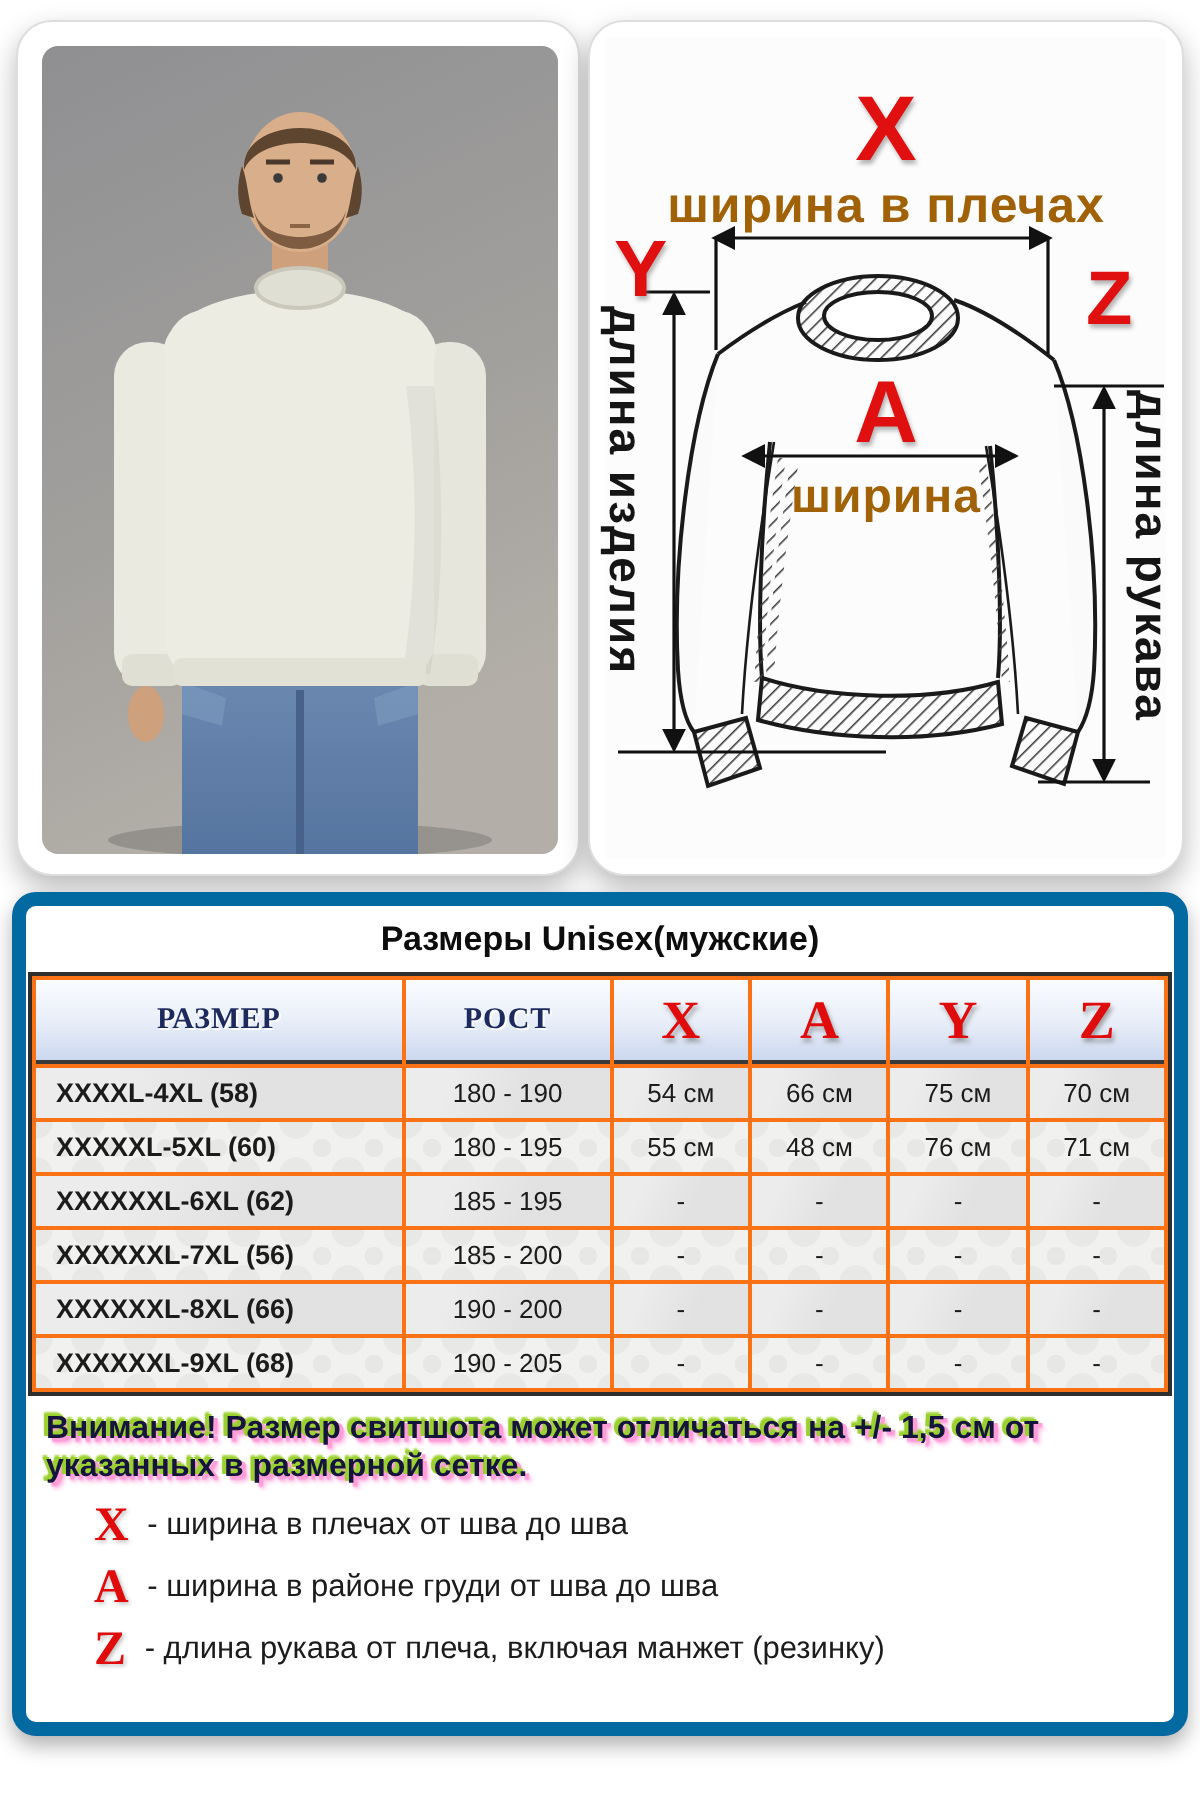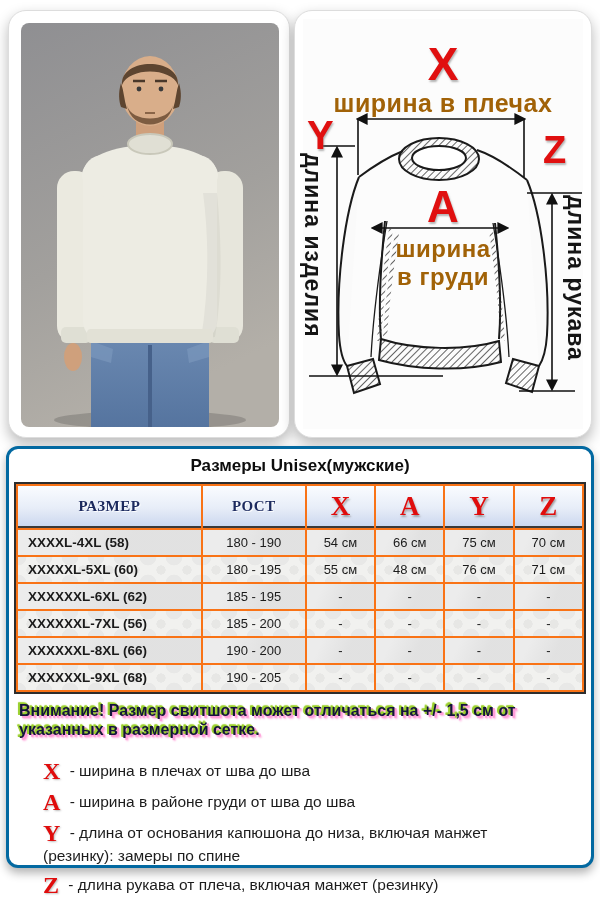--- a/index.html
+++ b/index.html
@@ -22,42 +22,42 @@
   .dg-caption{position:absolute;left:0;right:0;text-align:center;color:#a16207;
               font-weight:bold;font-size:25px;line-height:28px;letter-spacing:.5px;}
   .dg-cap-x{top:70px;}
   .dg-cap-a{top:216px;font-size:24px;}
   .vlabel{position:absolute;writing-mode:vertical-rl;color:#151515;font-weight:bold;
           font-size:23px;letter-spacing:1px;white-space:nowrap;}
   .vlabel-left{left:-4px;top:134px;}
   .vlabel-right{right:-6px;top:176px;}
   .diagram svg{position:absolute;left:0;top:0;}
   
-  #size-card{left:6px;top:446px;width:588px;height:422px;border:3px solid #0369a1;
+  #size-card{left:6px;top:446px;width:588px;height:422px;border:7px solid #0369a1;
              border-radius:12px;box-shadow:0 5px 10px rgba(0,0,0,.3);}
   .size-title{margin:7px 0 6px;text-align:center;font-size:17px;font-weight:bold;color:#0d0d0d;}
   table.sizes{width:572px;margin:0 auto;border:2px solid #2e2e2e;border-collapse:separate;
               border-spacing:2px;background:#f97316;table-layout:fixed;}
   table.sizes th{height:38px;background:linear-gradient(#fafcff 0%,#e7edf8 55%,#ccd8ef 100%);
                  font-family:"Liberation Serif",serif;border-bottom:2px solid #3a3a3a;}
   th .hdr-txt{color:#1c2a5e;font-size:15px;letter-spacing:.5px;text-shadow:1px 1px 0 rgba(255,255,255,.9);}
   th .hdr-letter{color:#e00c0c;font-size:27px;font-weight:bold;
                  text-shadow:1px 2px 2px rgba(130,130,130,.7);}
   table.sizes td{height:23px;font-size:13px;text-align:center;color:#1b1b1b;}
   table.sizes td.size-name{text-align:left;padding-left:10px;font-weight:bold;font-size:13.5px;}
   table.sizes tr:nth-child(odd) td{background:#e6e6e6 linear-gradient(115deg,rgba(255,255,255,.25) 20%,rgba(0,0,0,.02) 60%);}
   table.sizes tr:nth-child(even) td{background-color:#f1f1ef;
       background-image:radial-gradient(circle,rgba(0,0,0,.045) 24%,transparent 26%),
                        radial-gradient(circle,rgba(0,0,0,.035) 44%,transparent 47%);
       background-size:26px 26px,26px 26px;background-position:0 0,13px 13px;}
   .warning{margin:7px 10px 0;font-size:16px;font-weight:bold;line-height:19px;color:#14143c;
            text-shadow:-1px -1px 0 #9bd031,-2px -1px 0 #9bd031,-2px -2px 1px #a6d63e,
                         2px 1px 0 #ff9dd9,2px 2px 1px #ff9ad8,3px 3px 2px #ffb3e1;}
   .warning span{display:block;}
-  .legend{margin:20px 20px 0 34px;}
+  .legend{margin:8px 20px 0 34px;}
   .legend-item{font-size:15.5px;color:#1c1c1c;line-height:21px;margin-bottom:7px;}
   .legend-letter{font-family:"Liberation Serif",serif;font-weight:bold;color:#e00c0c;
                  font-size:24px;line-height:1;vertical-align:-3px;margin-right:5px;
                  text-shadow:1px 1px 2px #bdbdbd;}
 </style>
 </head>
 <body>
 
 <div class="card" id="photo-card">
   <div class="photo">
@@ -154,21 +154,20 @@
         <line x1="216" y1="372" x2="272" y2="372"></line>
       </g>
     </svg>
     <div class="red dg-x">X</div>
     <div class="dg-caption dg-cap-x">ширина в плечах</div>
     <div class="red dg-y">Y</div>
     <div class="red dg-z">Z</div>
     <div class="red dg-a">A</div>
     <div class="dg-caption dg-cap-a">
       <span style="display:block">ширина</span>
-      <span style="display:block">в груди</span>
     </div>
     <div class="vlabel vlabel-left">длина изделия</div>
     <div class="vlabel vlabel-right">длина рукава</div>
   </div>
 </div>
 
 <div class="card" id="size-card">
   <div class="size-title">Размеры Unisex(мужские)</div>
 
   <table class="sizes">
@@ -250,22 +249,17 @@
   <div class="legend">
     <div class="legend-item">
       <span class="legend-letter">X</span>
       <span>- ширина в плечах от шва до шва</span>
     </div>
     <div class="legend-item">
       <span class="legend-letter">A</span>
       <span>- ширина в районе груди от шва до шва</span>
     </div>
     <div class="legend-item">
-      <span class="legend-letter">Y</span>
-      <span>- длина от основания капюшона до низа, включая манжет</span>
-      <span style="display:block">(резинку): замеры по спине</span>
-    </div>
-    <div class="legend-item">
       <span class="legend-letter">Z</span>
       <span>- длина рукава от плеча, включая манжет (резинку)</span>
     </div>
   </div>
 </div>
 
 </body></html>

